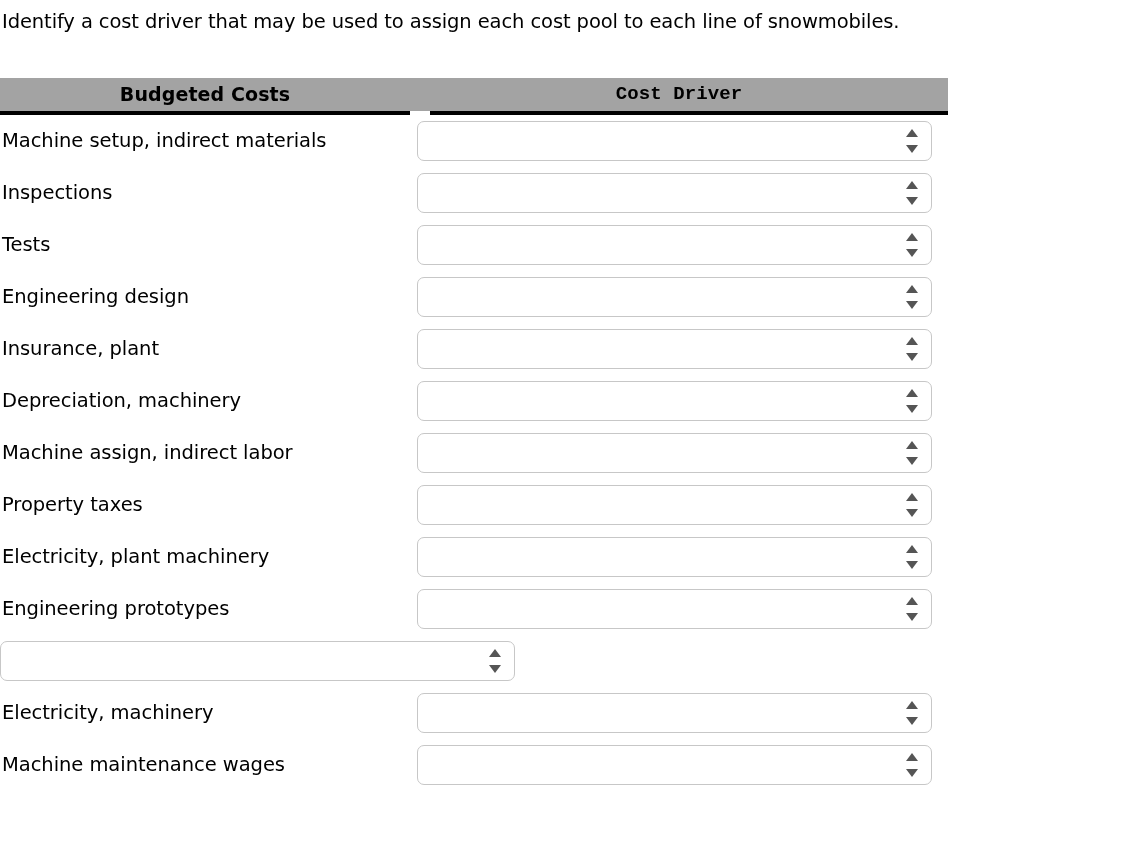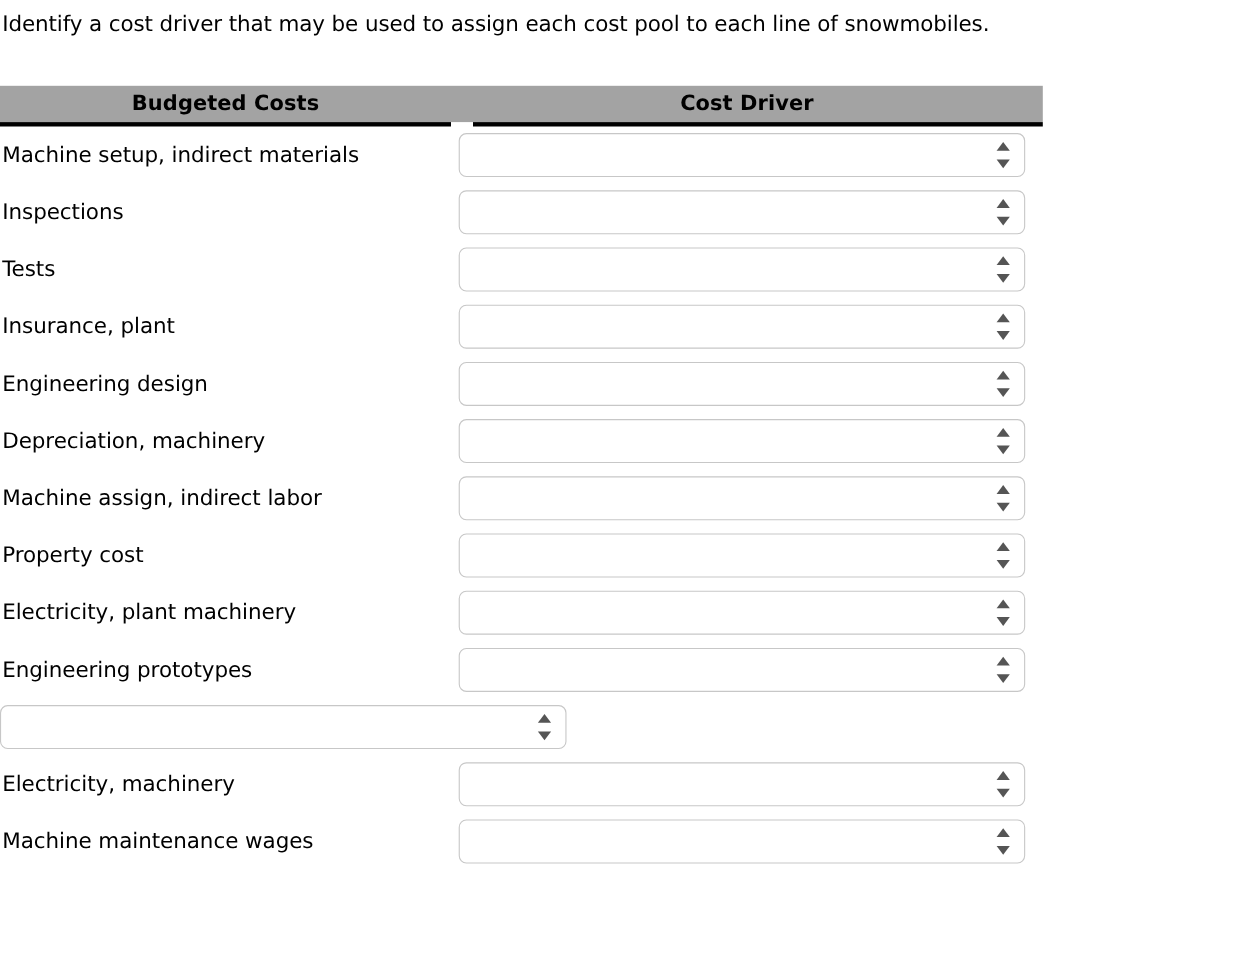--- a/index.html
+++ b/index.html
@@ -55,20 +55,21 @@
     text-align: center;
     line-height: 33px;
     color: #000;
     letter-spacing: 0.1px;
   }
   .th-costs {
     width: 410px;
   }
   .th-driver {
     width: 538px;
+    font-family: Liberation Mono, monospace;
   }
 
   
   .rule {
     position: absolute;
     bottom: -4px;
     height: 4px;
     background: #000000;
   }
   .rule-left  { left: 0px;   width: 410px; }
@@ -200,44 +201,44 @@
           <div class="select-box">
             <div class="select-value"></div>
             <div class="spinner">
               <div class="tri up"></div>
               <div class="tri down"></div>
             </div>
           </div>
         </div>
       </div>
       <div class="row">
+        <div class="cost-label">Engineering design</div>
+        <div class="select-wrap">
+          <div class="select-box">
+            <div class="select-value"></div>
+            <div class="spinner">
+              <div class="tri up"></div>
+              <div class="tri down"></div>
+            </div>
+          </div>
+        </div>
+      </div>
+      <div class="row">
         <div class="cost-label">Insurance, plant</div>
         <div class="select-wrap">
           <div class="select-box">
             <div class="select-value"></div>
             <div class="spinner">
               <div class="tri up"></div>
               <div class="tri down"></div>
             </div>
           </div>
         </div>
       </div>
       <div class="row">
-        <div class="cost-label">Engineering design</div>
-        <div class="select-wrap">
-          <div class="select-box">
-            <div class="select-value"></div>
-            <div class="spinner">
-              <div class="tri up"></div>
-              <div class="tri down"></div>
-            </div>
-          </div>
-        </div>
-      </div>
-      <div class="row">
         <div class="cost-label">Depreciation, machinery</div>
         <div class="select-wrap">
           <div class="select-box">
             <div class="select-value"></div>
             <div class="spinner">
               <div class="tri up"></div>
               <div class="tri down"></div>
             </div>
           </div>
         </div>
@@ -248,21 +249,21 @@
           <div class="select-box">
             <div class="select-value"></div>
             <div class="spinner">
               <div class="tri up"></div>
               <div class="tri down"></div>
             </div>
           </div>
         </div>
       </div>
       <div class="row">
-        <div class="cost-label">Property cost</div>
+        <div class="cost-label">Property taxes</div>
         <div class="select-wrap">
           <div class="select-box">
             <div class="select-value"></div>
             <div class="spinner">
               <div class="tri up"></div>
               <div class="tri down"></div>
             </div>
           </div>
         </div>
       </div>

